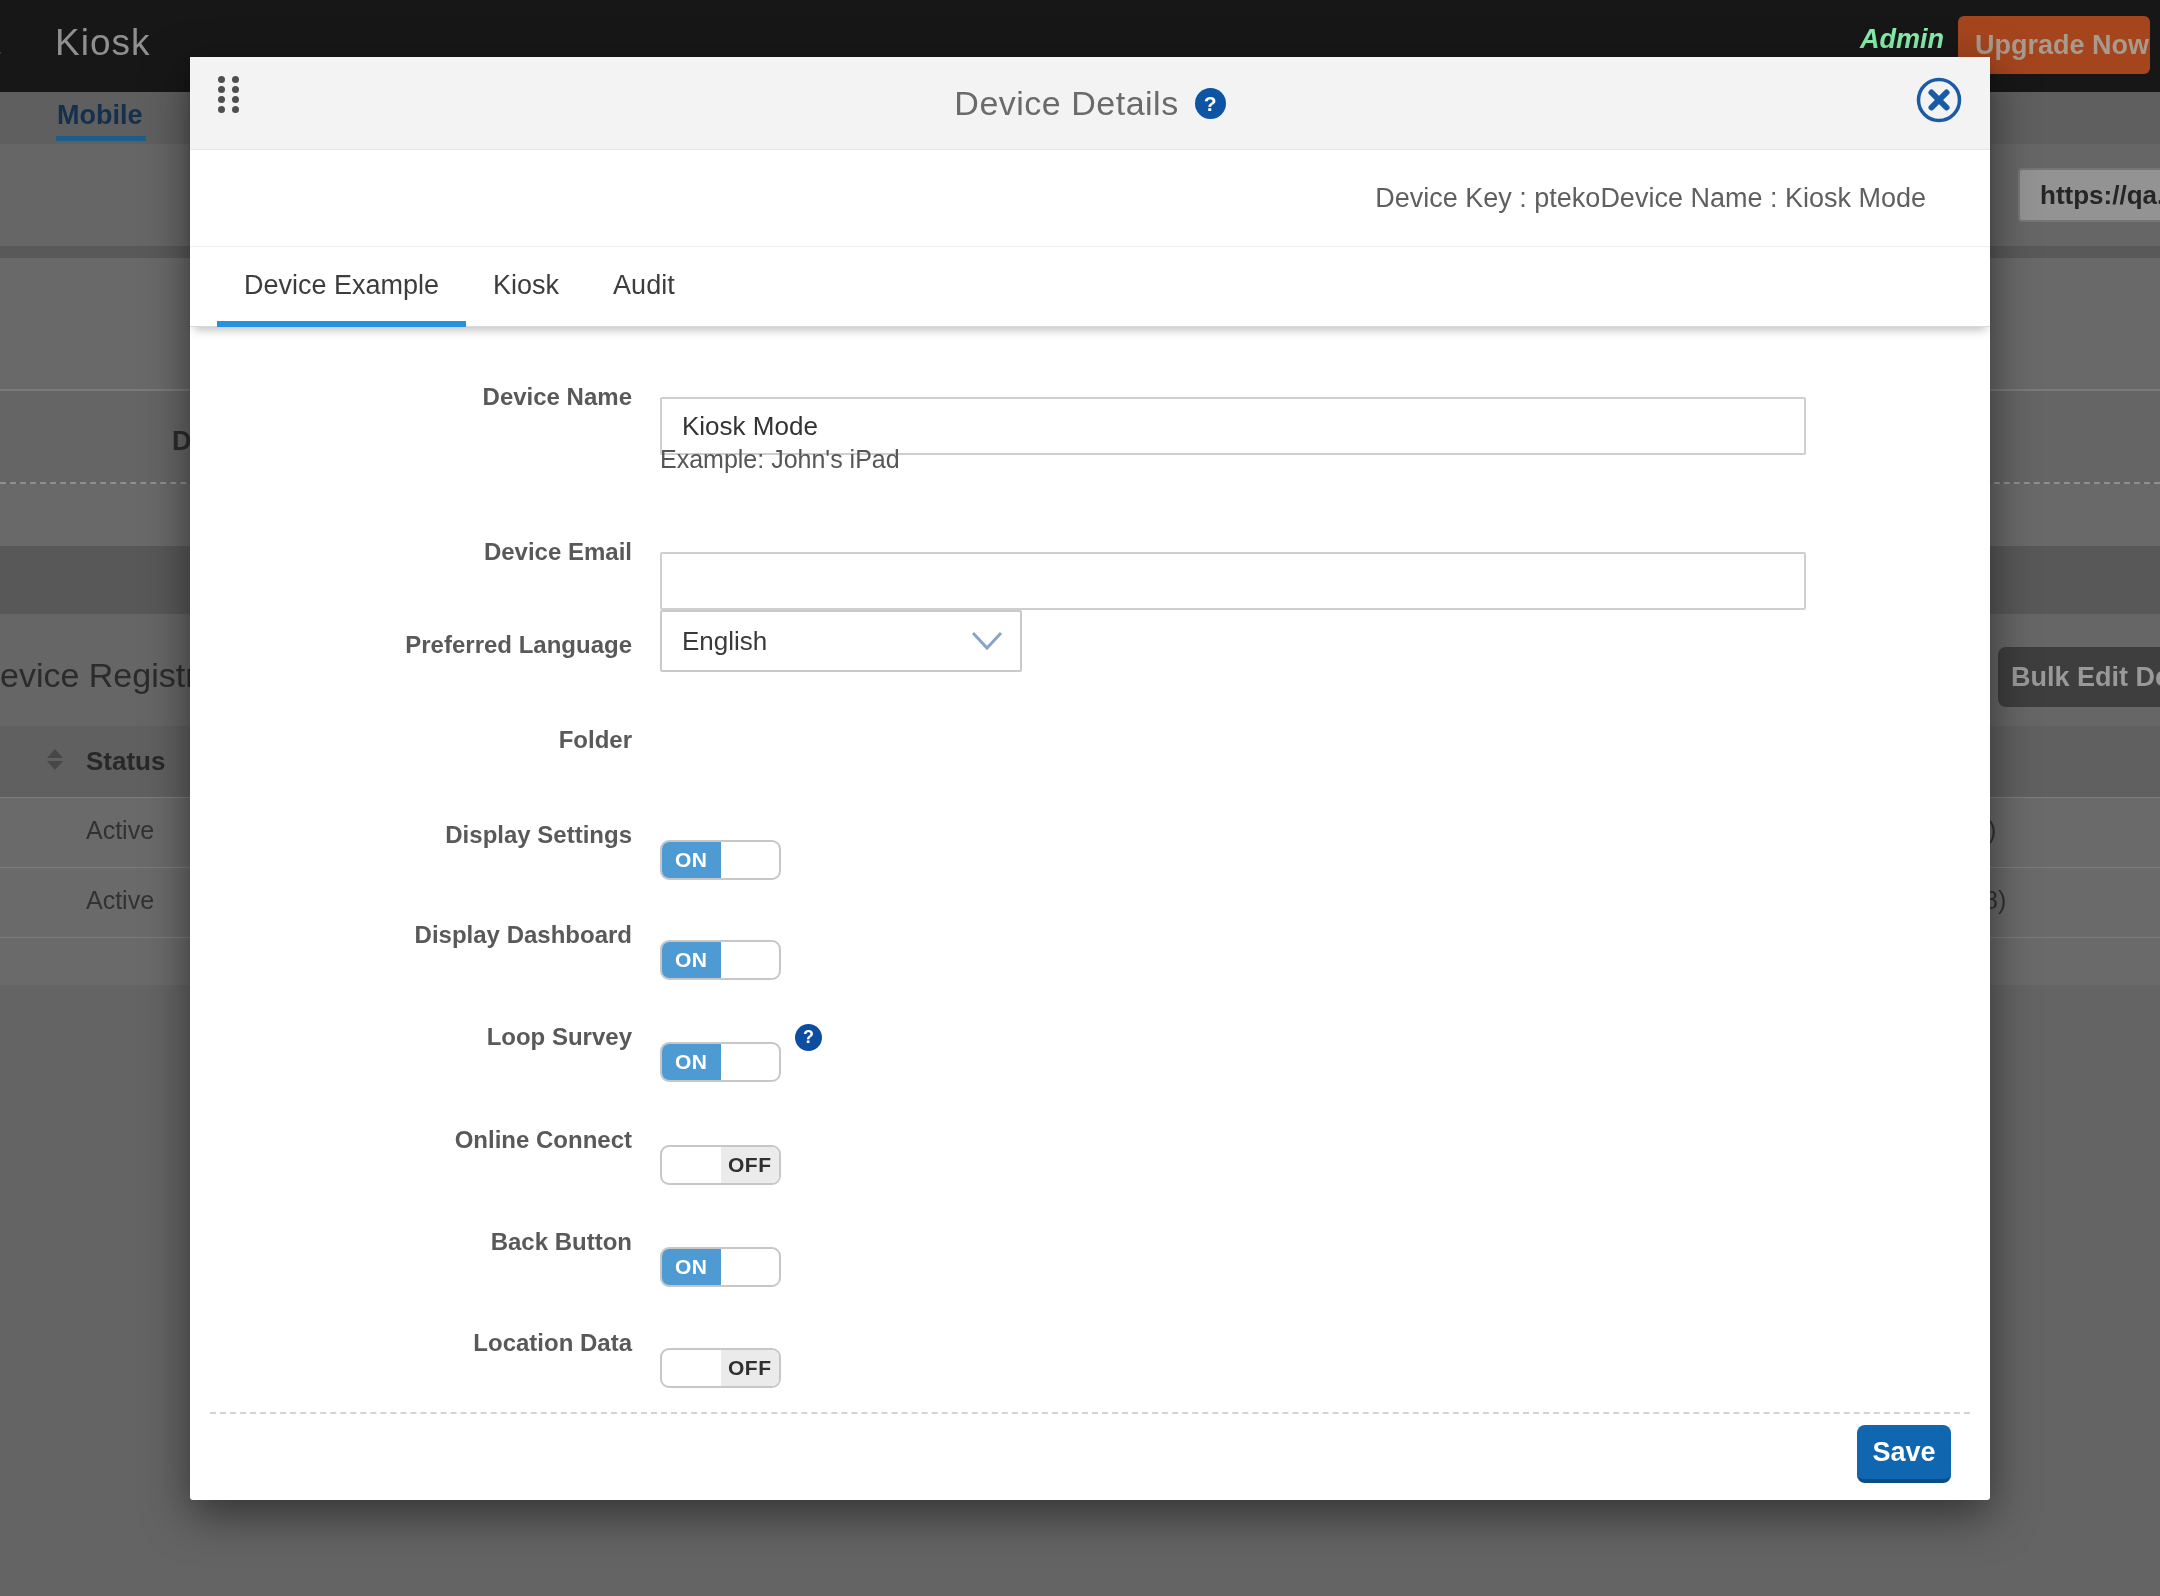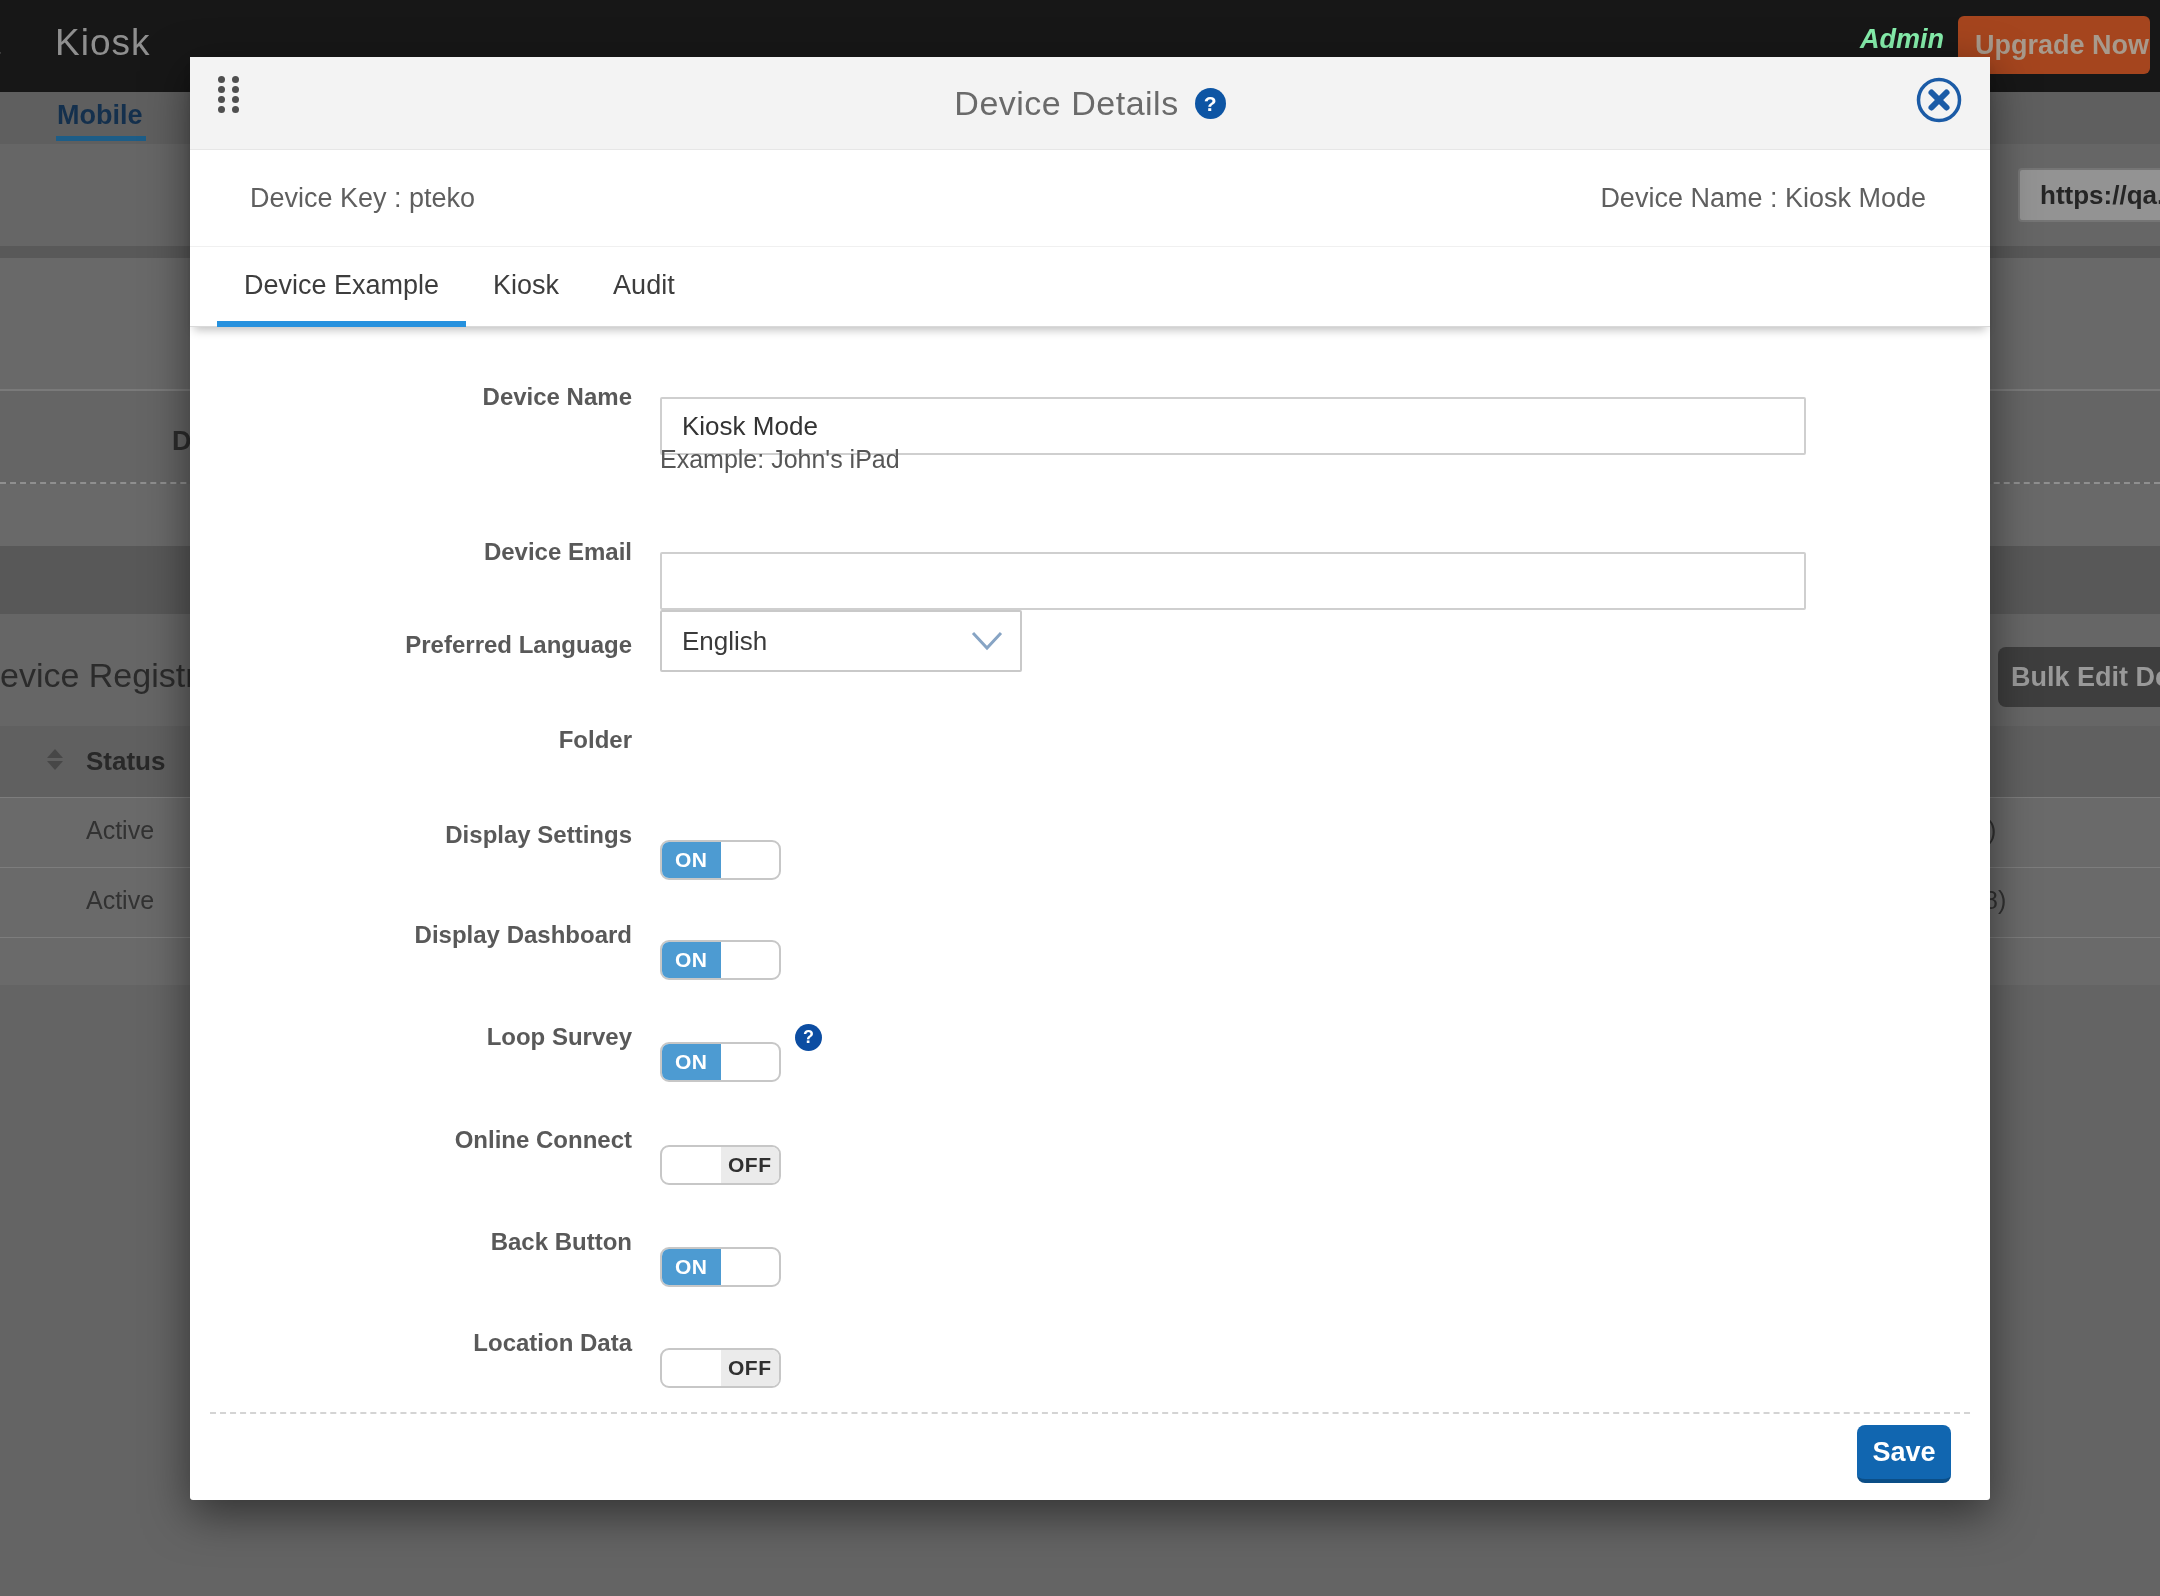--- a/index.html
+++ b/index.html
@@ -60,21 +60,21 @@
                grid-template-columns:repeat(2, 7px); grid-template-rows:repeat(4, 7px);
                column-gap:7px; row-gap:3px; cursor:move; }
   .drag-dots i { width:7px; height:7px; border-radius:50%; background:#4f4f4f; }
   .m-title-wrap { position:absolute; left:0; top:0; width:100%; height:93px;
                   display:flex; align-items:center; justify-content:center; gap:16px; }
   .m-title { font-size:34px; color:#6a6a6a; letter-spacing:0.5px; }
   .help-badge { width:31px; height:31px; border-radius:50%; background:#0d55a4; color:#fff;
                 font-size:21px; font-weight:bold; display:inline-flex; align-items:center; justify-content:center; }
   .m-close { position:absolute; right:26px; top:18px; width:50px; height:50px; background:none; border:none; cursor:pointer; }
   .m-subheader { position:absolute; left:0; top:93px; width:100%; height:97px; background:#fff;
-                 display:flex; align-items:center; justify-content:space-between; padding:0 64px 0 60px;
+                 display:flex; align-items:center; justify-content:flex-end; padding:0 64px 0 60px;
                  border-bottom:1px solid #f0f0f0; }
   .m-subheader div { font-size:27px; color:#5f5f5f; }
   .m-tabs { position:absolute; left:0; top:190px; width:100%; height:80px; background:#fff;
             border-bottom:1px solid #d9d9d9; padding-left:27px; display:flex; }
   .tab { font-size:27px; color:#3d3d3d; padding:0 27px; height:80px; line-height:76px; cursor:pointer;
          border-bottom:6px solid transparent; }
   .tab.active { border-bottom-color:#2691de; }
 
   .m-body { position:absolute; left:0; top:270px; width:100%; height:1173px; }
 

